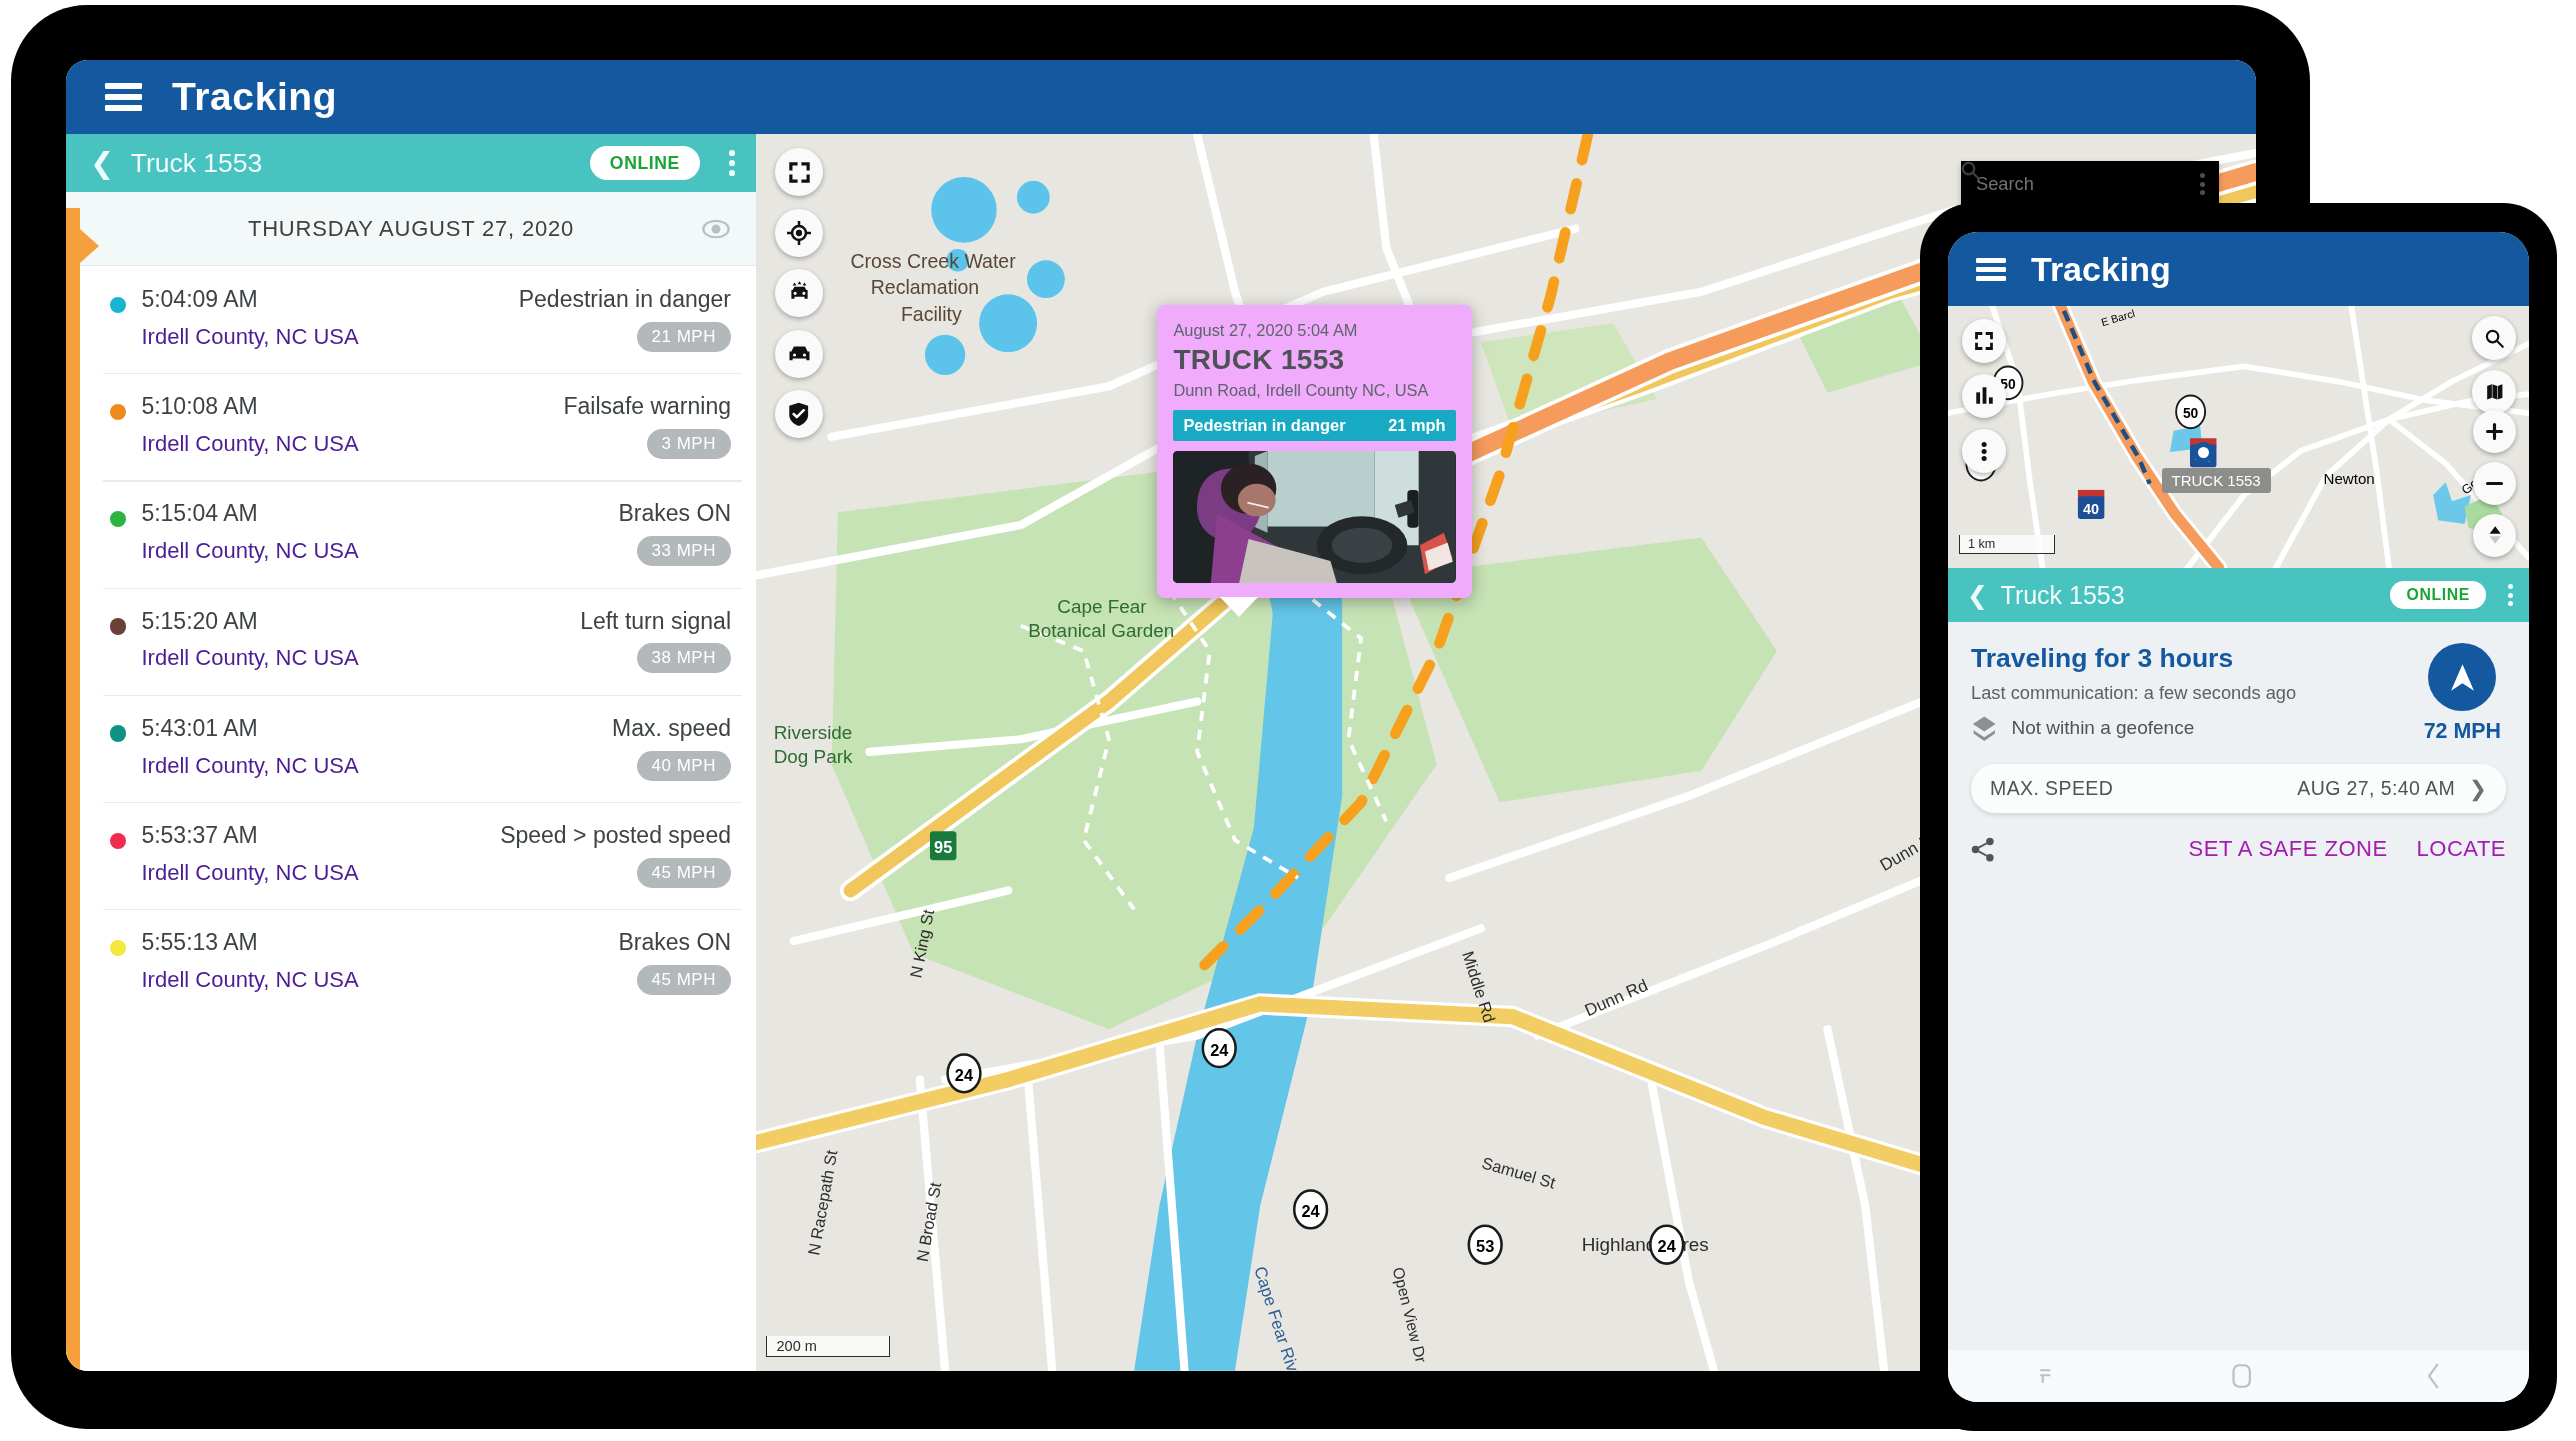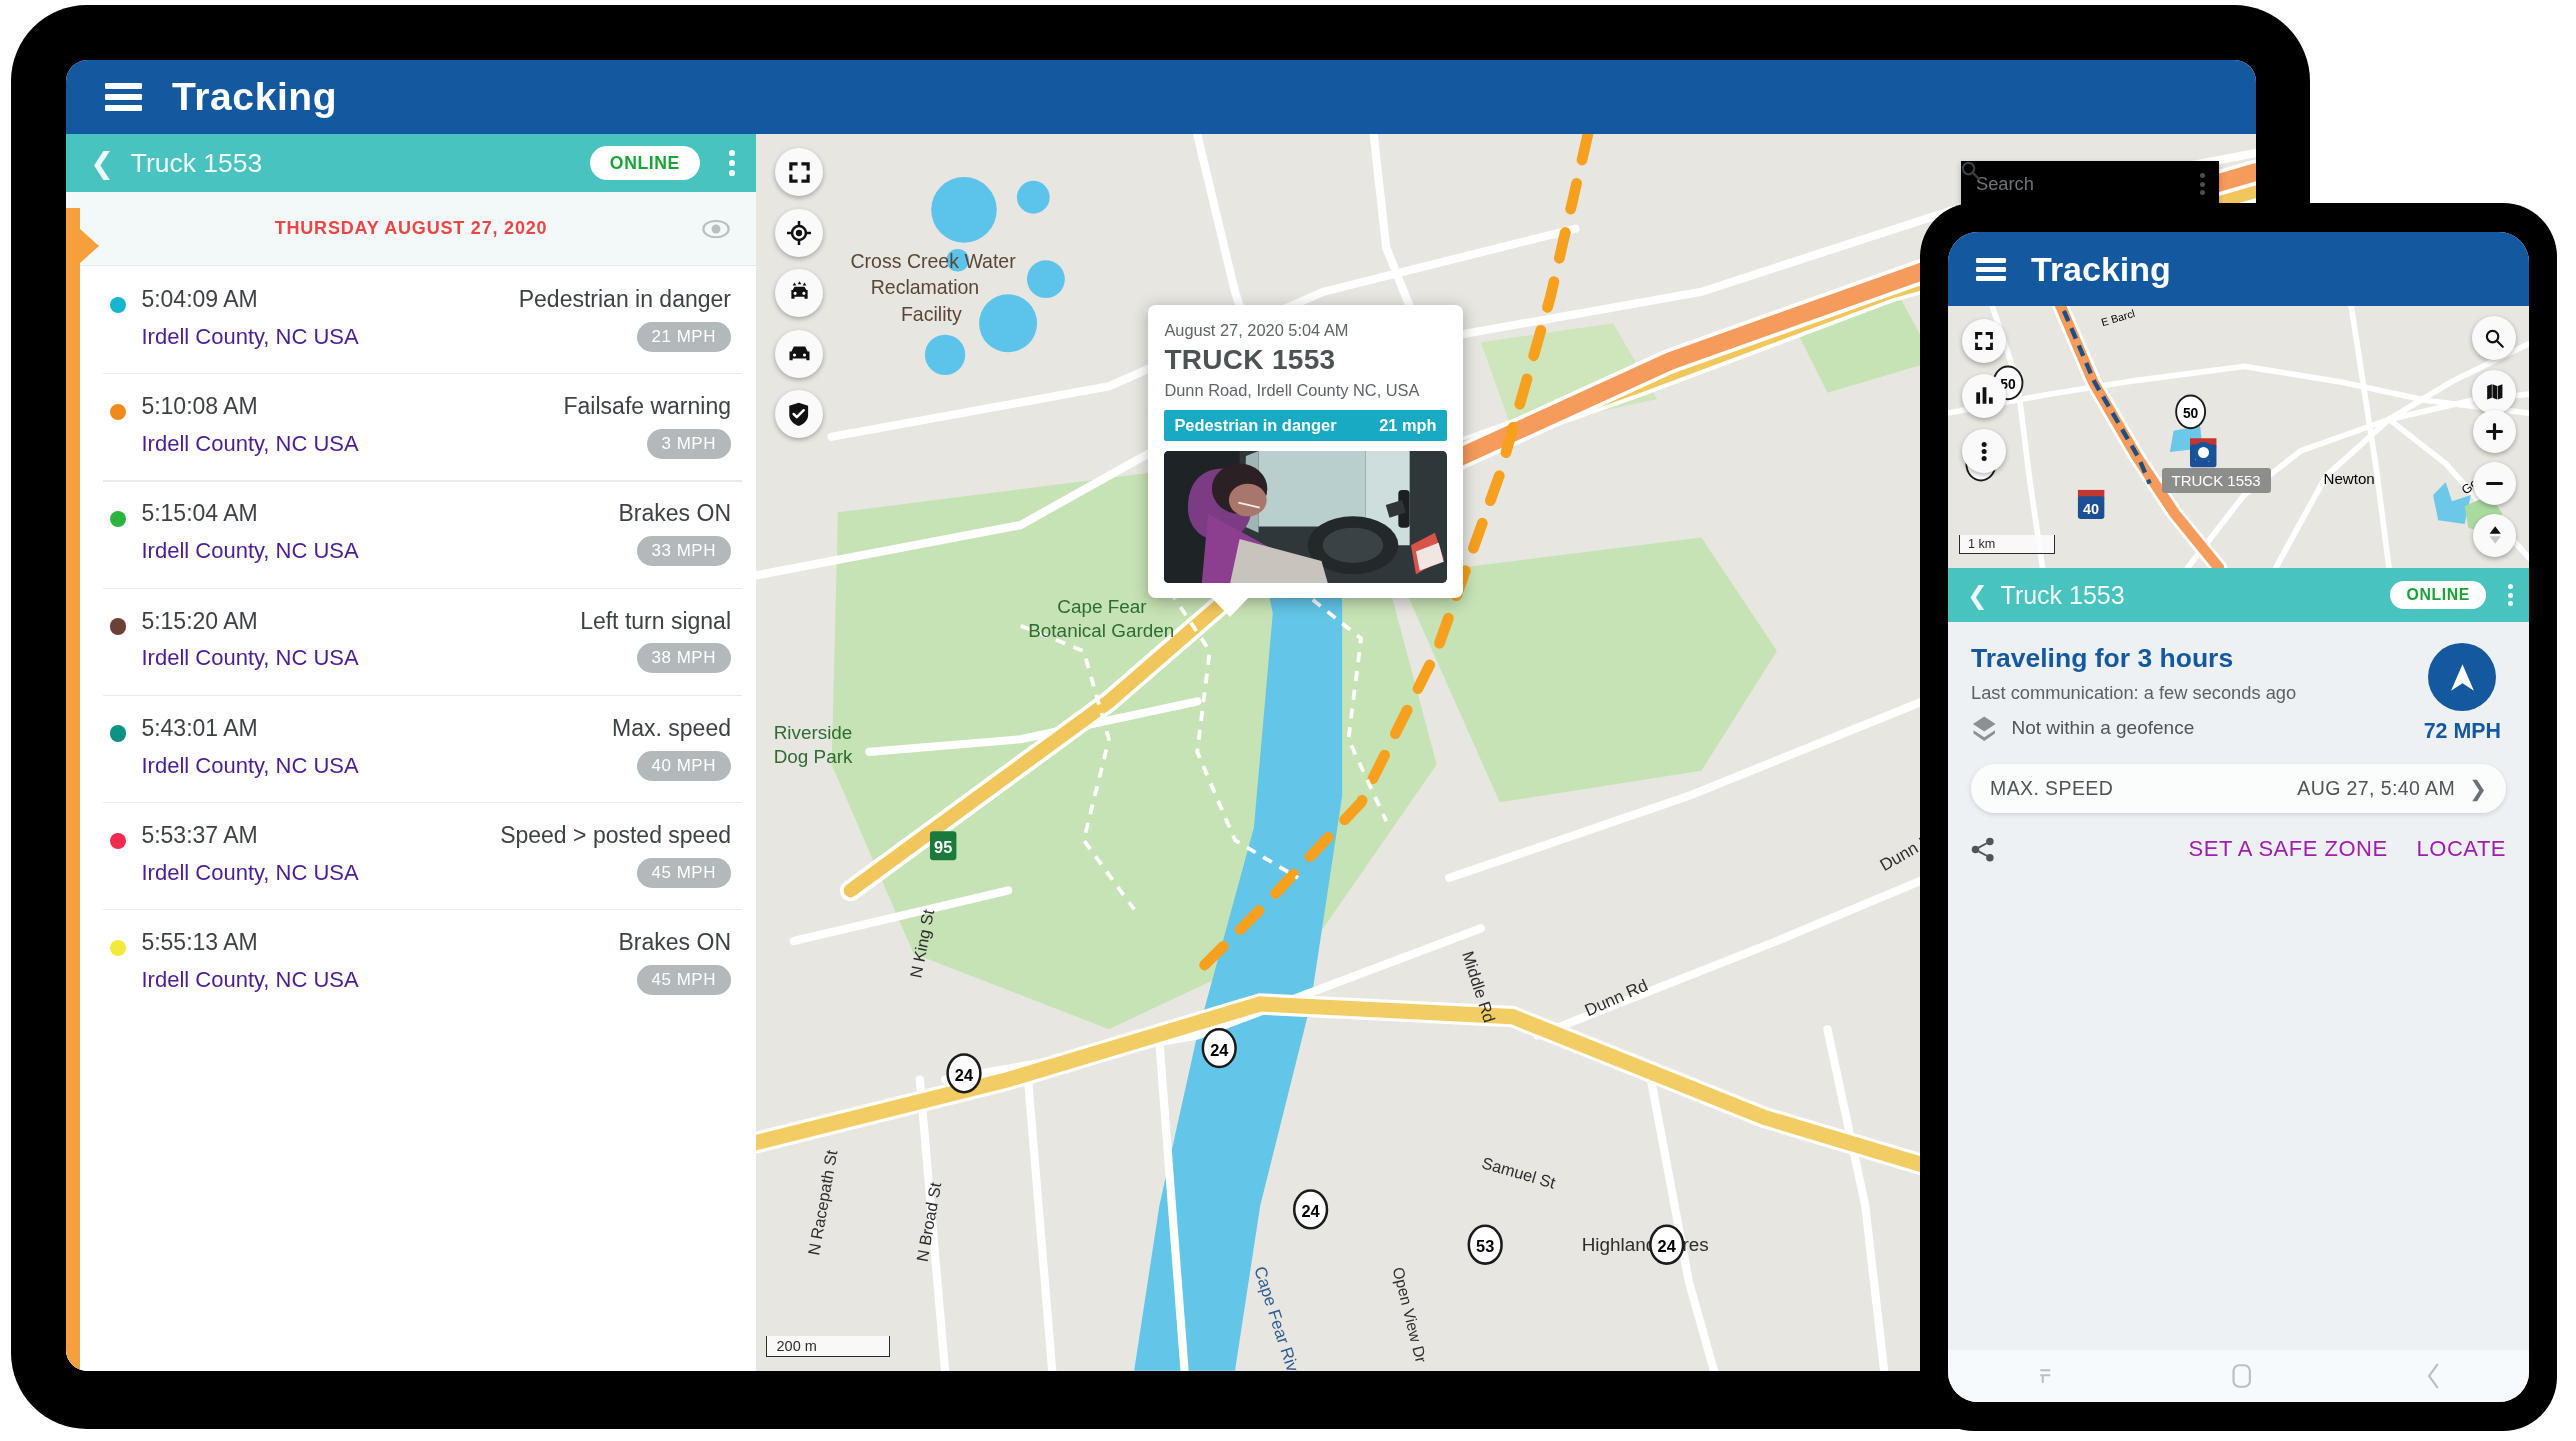--- a/index.html
+++ b/index.html
@@ -35,21 +35,21 @@
     padding:0 21.4px 0 24px; gap:16.4px; flex:0 0 auto; }
   .sb-back { color:#eafcfb; font-size:29px; line-height:1; font-weight:300; }
   .sb-title { color:#f2fdfd; font-size:26.5px; font-weight:400; flex:1; }
   .sb-online { background:#ffffff; border-radius:25px; padding:6.3px 20px;
     color:#1aa436; font-weight:700; font-size:17.6px; letter-spacing:0.6px; }
   .sb-kebab { display:flex; flex-direction:column; gap:4.4px; padding-left:12.6px; }
   .sb-kebab i { width:5.7px; height:5.7px; border-radius:50%; background:#f2fdfd; display:block;}
 
   .sb-datebar { height:74px; background:#f3f8f9; display:flex; align-items:center;
     justify-content:center; position:relative; border-bottom:1.3px solid #e4eaec; flex:0 0 auto;}
-  .sb-date { color:#ef4444; font-size:18px; font-weight:700; letter-spacing:0.8px; }
+  .sb-date { color:#404040; font-size:22px; font-weight:400; letter-spacing:0.8px; }
   .sb-eye { position:absolute; right:26.5px; top:50%; transform:translateY(-50%);
     width:28px; height:19px; }
 
   .orange-rail { position:absolute; left:0; top:74px; bottom:0; width:14px;
     background:#f5a03c; }
   .orange-rail:after { content:""; position:absolute; left:14px; top:21.4px;
     border-top:17.6px solid transparent; border-bottom:17.6px solid transparent;
     border-left:19px solid #f5a03c; }
 
   .events { flex:1; overflow:hidden; padding-left:14px; }
@@ -86,22 +86,22 @@
 
   .maptype-btn { position:absolute; right:17.6px; top:96px; width:38px; height:38px;
     border-radius:50%; background:#fbfbfb; box-shadow:0 1.9px 5px rgba(0,0,0,.25);
     display:flex; align-items:center; justify-content:center; }
 
   .scalebar { position:absolute; left:9.5px; bottom:14px; width:124px; height:21.4px;
     background:rgba(252,252,252,.85); border:1.9px solid #2b2b2b; border-top:none;
     display:flex; align-items:center; padding-left:10px; color:#2b2b2b; font-size:14.5px; }
 
   
-  .popup { position:absolute; left:392px; top:171px; width:315px;
-    background:#ffffff; border-radius:7.6px; box-shadow:0 3.8px 16.4px rgba(0,0,0,.30);
+  .popup { position:absolute; left:401px; top:171px; width:315px;
+    background:#f0abfc; border-radius:7.6px; box-shadow:0 3.8px 16.4px rgba(0,0,0,.30);
     padding:16.4px 16.4px 15px 16.4px; }
   .pp-date { font-size:16.4px; color:#5e6468; }
   .pp-title { font-size:28px; font-weight:700; color:#4d5255; letter-spacing:0.3px;
     margin-top:3.8px; }
   .pp-addr { font-size:16.4px; color:#5e6468; margin-top:5px; }
   .pp-bar { margin-top:10px; background:#19aac3; display:flex; align-items:center;
     padding:5.7px 10px; border-radius:1.9px; }
   .pp-bar .alert { color:#fff; font-size:16.4px; font-weight:700; }
   .pp-bar .sp { color:#fff; font-size:16.4px; font-weight:700; margin-left:auto; }
   .pp-img { margin-top:10px; width:100%; height:132px; border-radius:5px;

